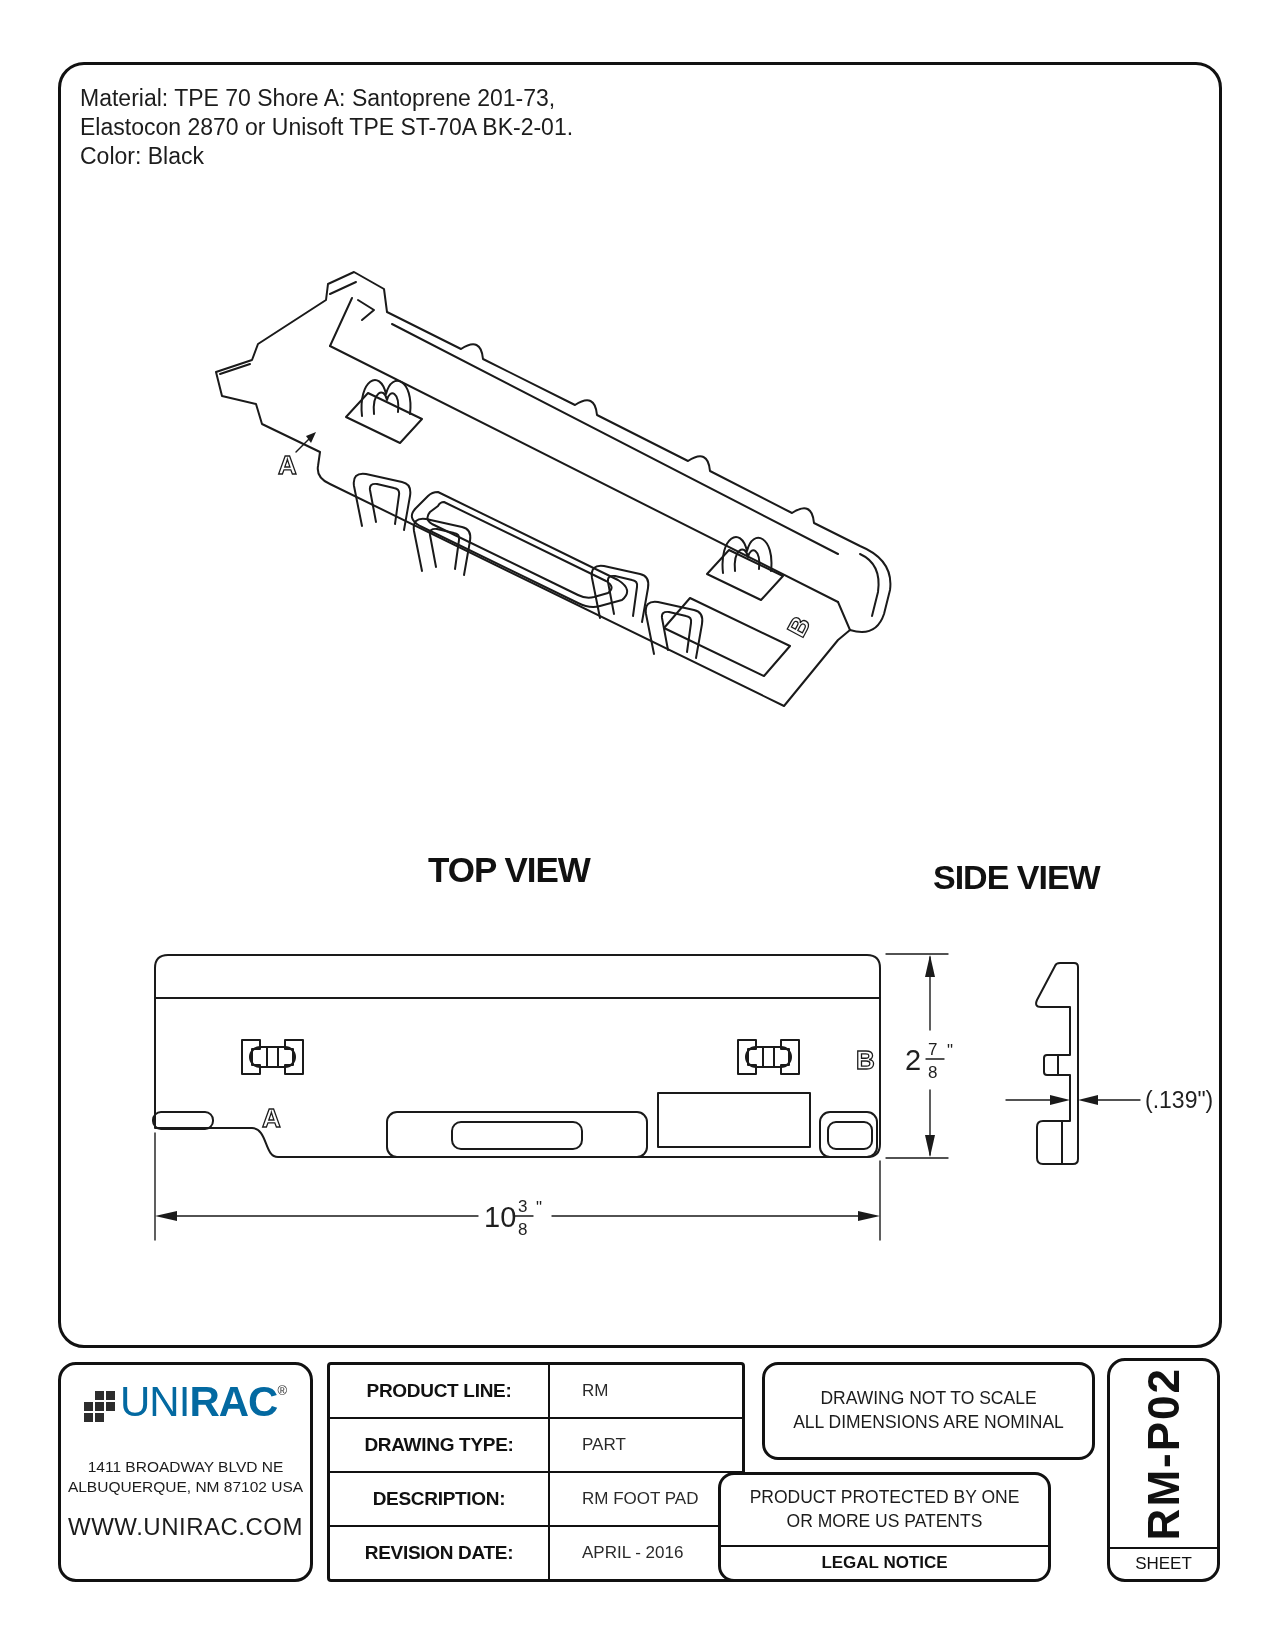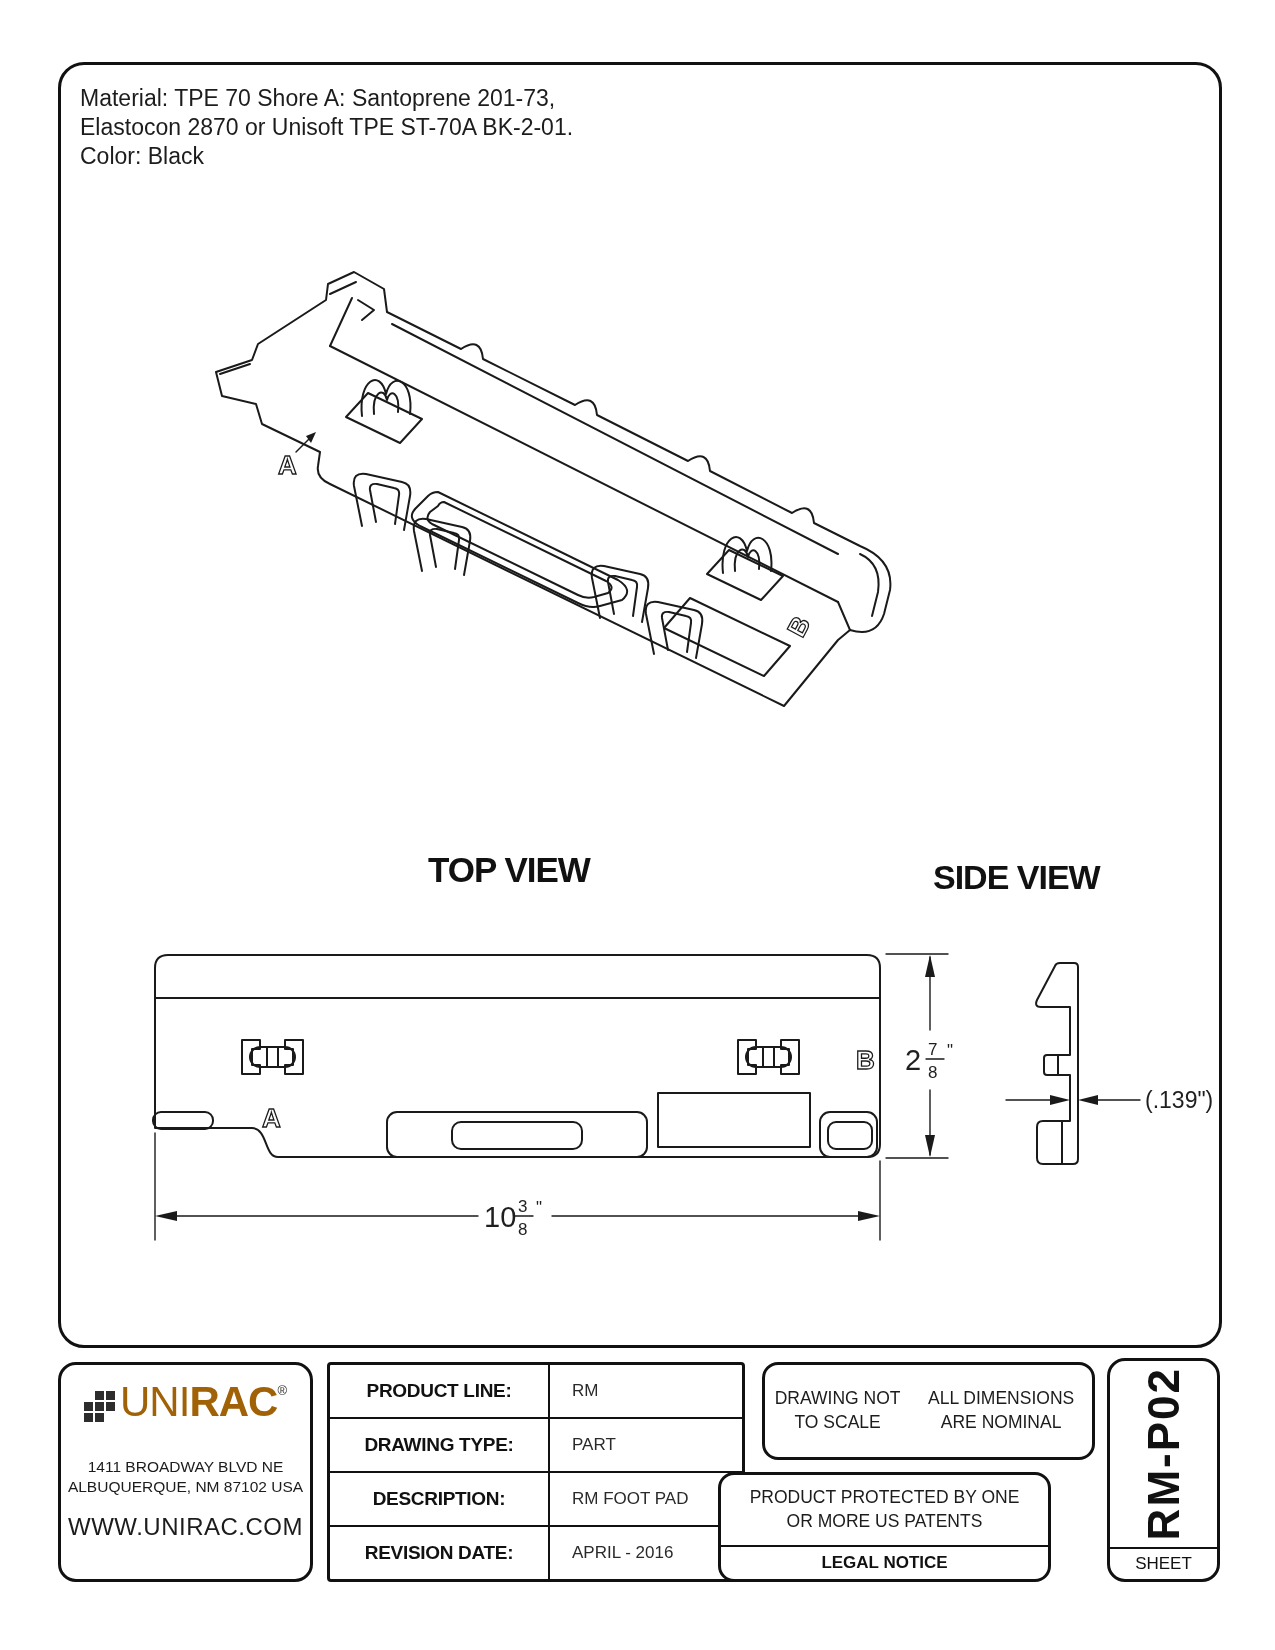--- a/index.html
+++ b/index.html
@@ -20,33 +20,33 @@
   svg.draw text.datum{fill:#fff;stroke:#1a1a1a;stroke-width:1.3px;font-weight:bold;font-size:26px;}
   svg.draw text.dim{font-size:29px;}
   svg.draw text.dimsm{font-size:17px;}
   
   .tb{position:absolute;border:3px solid #111;border-radius:18px;box-sizing:border-box;background:#fff;}
   .logo-box{left:58px;top:1362px;width:255px;height:220px;display:flex;flex-direction:column;align-items:center;}
   .logo-row{display:flex;align-items:flex-start;margin-top:16px;}
   .logo-grid{display:grid;grid-template-columns:repeat(3,9px);grid-auto-rows:9px;gap:2px;margin:10px 5px 0 0;}
   .logo-grid i{background:#2d2d2d;}
   .logo-grid i.off{background:transparent;}
-  .logo-text{font-size:42px;letter-spacing:-1px;color:#a16207;line-height:1;}
+  .logo-text{font-size:42px;letter-spacing:-1px;color:#0369a1;line-height:1;}
   .logo-text .heavy{font-weight:bold;}
   .logo-reg{font-size:13px;color:#2d2d2d;margin-top:2px;}
   .addr{margin-top:34px;text-align:center;font-size:15.5px;line-height:1.3;color:#1c1c1c;}
   .site{margin-top:16px;font-size:24px;letter-spacing:.5px;color:#1c1c1c;}
   .table-box{left:327px;top:1362px;width:418px;height:220px;display:flex;flex-direction:column;border-radius:4px;}
   .trow{flex:1;display:flex;border-bottom:2.5px solid #111;}
   .trow:last-child{border-bottom:none;}
   .tlabel{width:218px;border-right:2.5px solid #111;display:flex;align-items:center;justify-content:center;
           font-weight:bold;font-size:19px;letter-spacing:-.3px;color:#111;}
-  .tvalue{flex:1;display:flex;align-items:center;padding-left:22px;font-size:17px;color:#2a2a2a;text-align:center;}
+  .tvalue{flex:1;display:flex;align-items:center;padding-left:32px;font-size:17px;color:#2a2a2a;text-align:center;}
   .scale-box{left:762px;top:1362px;width:333px;height:98px;border-radius:16px;
-          display:flex;align-items:center;justify-content:center;
+          display:flex;flex-direction:column;align-items:center;justify-content:center;
           font-size:17.5px;line-height:1.35;text-align:center;color:#1c1c1c;}
   .patent-box{left:718px;top:1472px;width:333px;height:110px;border-radius:16px;display:flex;flex-direction:column;}
   .patent-txt{flex:1;display:flex;flex-direction:column;align-items:center;justify-content:center;
           font-size:17.5px;line-height:1.35;text-align:center;color:#1c1c1c;}
   .legal-strip{border-top:2.5px solid #111;height:32px;display:flex;align-items:center;justify-content:center;
           font-weight:bold;font-size:17px;color:#111;}
   .doc-box{left:1107px;top:1358px;width:113px;height:224px;border-radius:18px;display:flex;flex-direction:column;}
   .doc-num{flex:1;display:flex;align-items:center;justify-content:center;}
   .doc-num span{writing-mode:vertical-rl;transform:rotate(180deg);font-weight:bold;font-size:44px;
           letter-spacing:2px;color:#111;}

